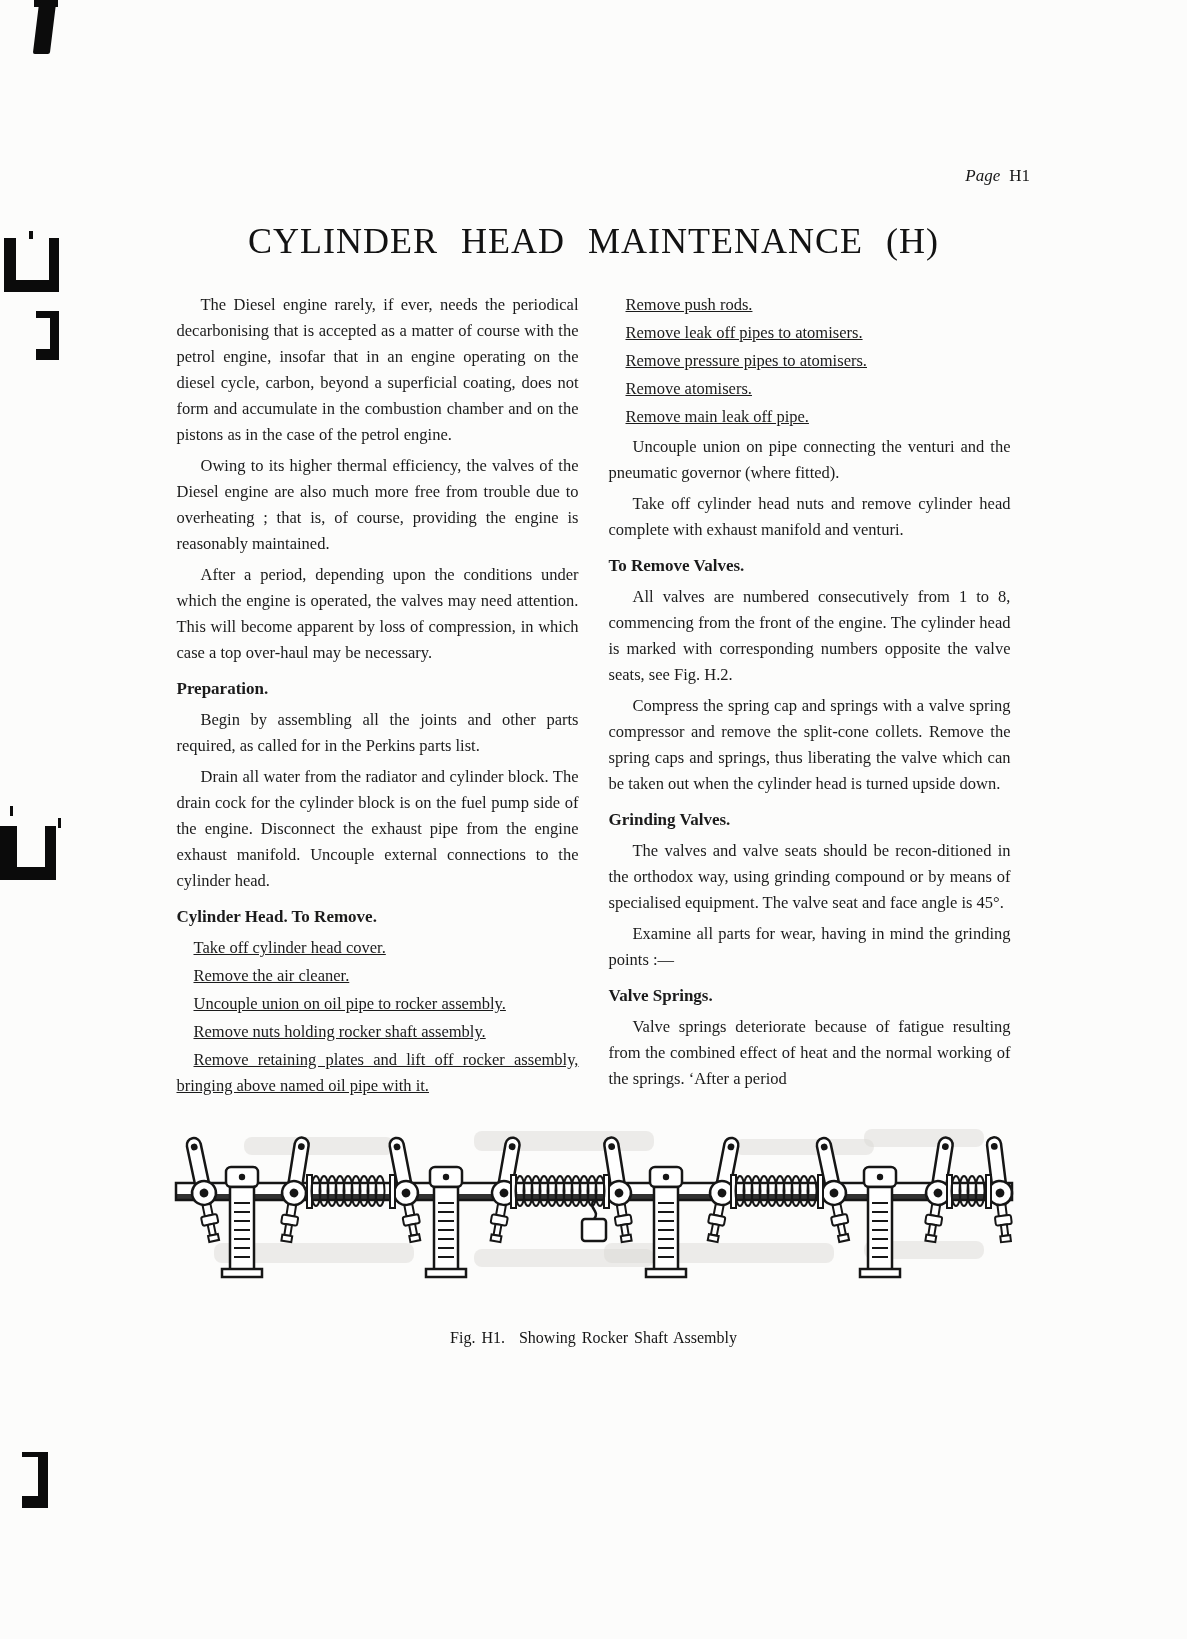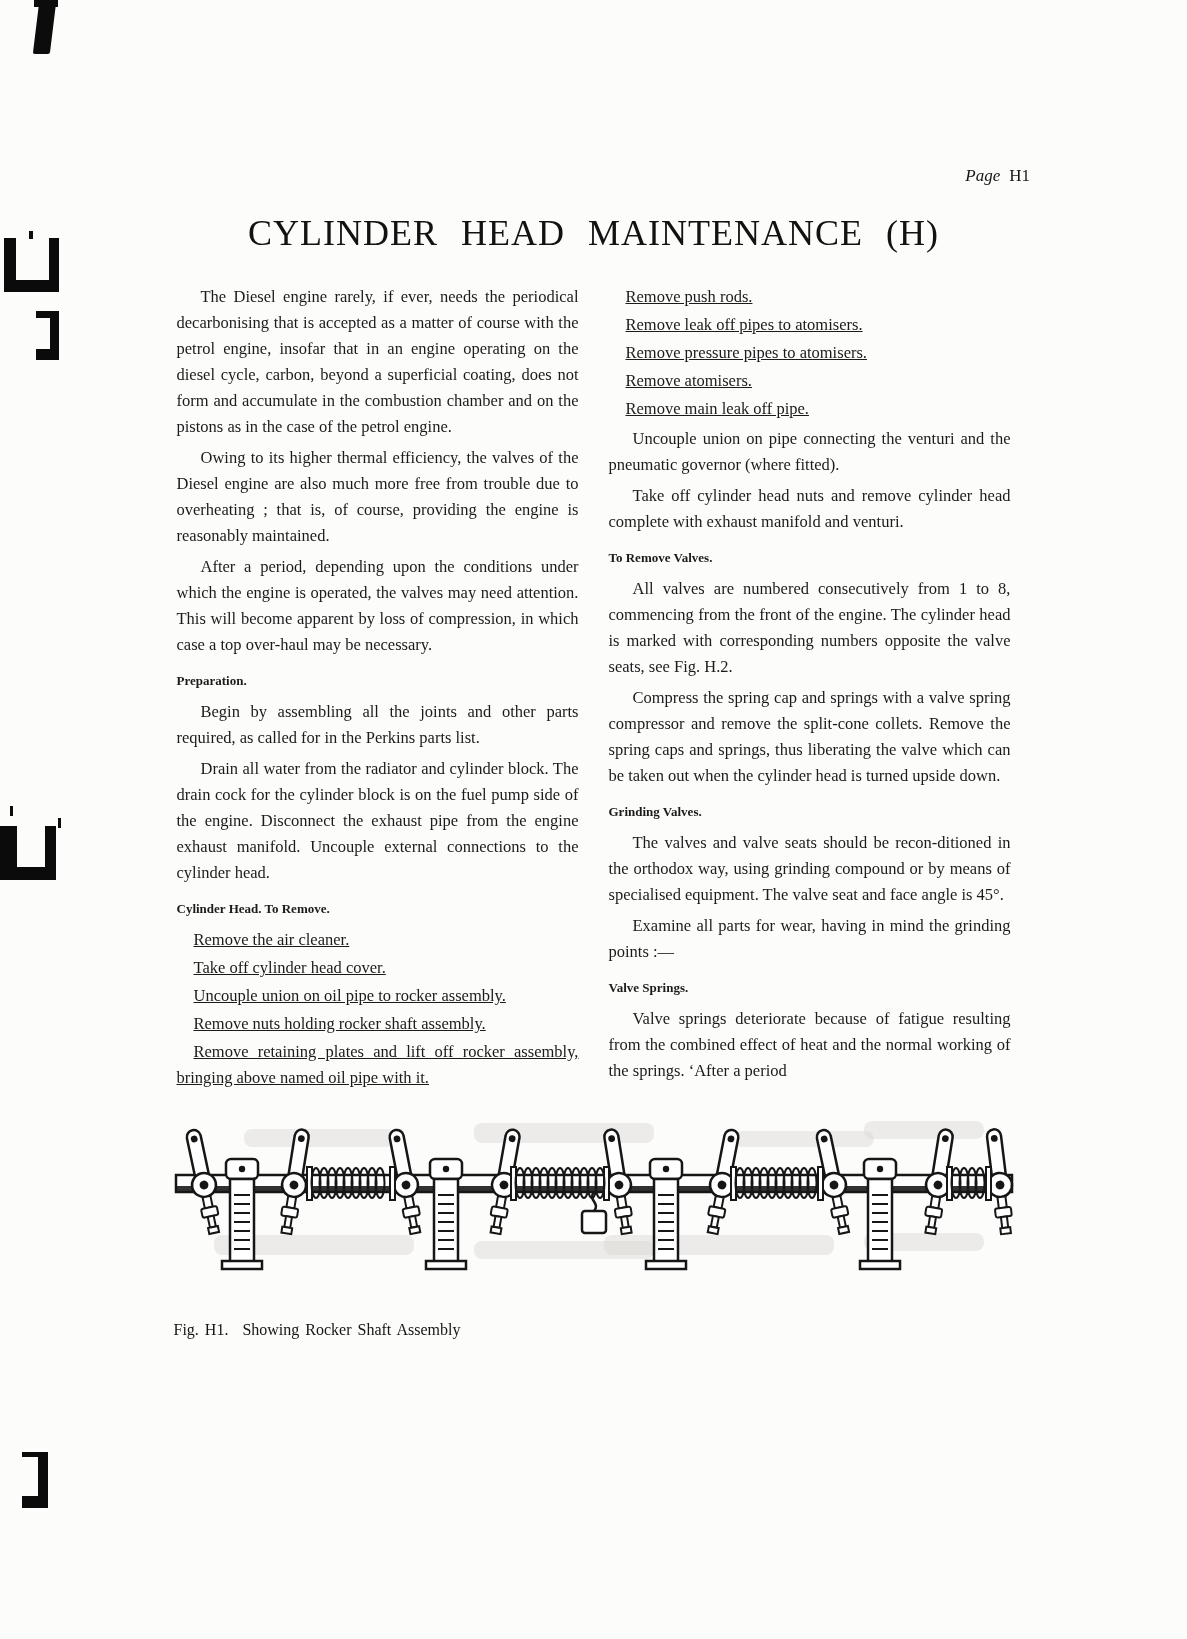--- a/index.html
+++ b/index.html
@@ -8,39 +8,39 @@
     background:#fcfcfb; overflow:hidden;
     font-family:"Liberation Serif", serif; color:#1b1b1b;
   }
   
   .pageno {
     margin:166px 157px 0 0; text-align:right;
     font-size:17px; color:#161616;padding-left:10px;
   }
   .pageno .pw { font-style:italic; margin-right:9px; }
   .doc-title {
-    margin:26px 0 0 0; padding:0; text-align:center;
+    margin:34px 0 0 0; padding:0; text-align:center;
     font-size:36px; font-weight:normal; letter-spacing:1px; word-spacing:13px;
     color:#121212;
   }
   
   .columns {
     width:834px; margin:30px auto 0 auto;
     display:flex; justify-content:space-between;
   }
   .col { width:402px; font-size:16.5px; line-height:26px; text-align:justify; }
   .col p { margin:0 0 5px 0; text-indent:24px; }
-  .col h3 { font-size:13px; font-weight:bold; margin:10px 0 5px 0; text-indent:0; }
+  .col h3 { font-size:17px; font-weight:bold; margin:10px 0 5px 0; text-indent:0; }
   .col h3.center { text-align:center; margin:26px 0 16px 0; letter-spacing:0.8px; }
   .col p.step { margin:0 0 2px 0; text-indent:17px;text-decoration:underline; }
   .col p.step-gap { margin-bottom:4px; }
   
   .figure-wrap { width:840px; margin:22px auto 0 auto; }
   .fig-caption {
-    margin-top:42px; text-align:left; font-size:16px; color:#151515;
+    margin-top:42px; text-align:center; font-size:16px; color:#151515;
     word-spacing:2px;
   }
   .fig-caption .fig-label { margin-right:14px; }
   
   .mark { position:absolute; background:#0c0c0c; }
   #m1a { left:34px; top:0;   width:24px; height:7px; }
   #m1b { left:36px; top:2px; width:17px; height:52px; transform:skewX(-7deg); border-radius:2px; }
   #m2  { left:4px;  top:238px; width:55px; height:54px; background:transparent;
          border-left:12px solid #0b0b0b; border-right:10px solid #0b0b0b;
          border-bottom:12px solid #0b0b0b; box-sizing:border-box; }
@@ -81,22 +81,22 @@
   <div class="columns">
 
     <div class="col">
       <p>The Diesel engine rarely, if ever, needs the periodical decarbonising that is accepted as a matter of course with the petrol engine, insofar that in an engine operating on the diesel cycle, carbon, beyond a superficial coating, does not form and accumulate in the combustion chamber and on the pistons as in the case of the petrol engine.</p>
       <p>Owing to its higher thermal efficiency, the valves of the Diesel engine are also much more free from trouble due to overheating ; that is, of course, providing the engine is reasonably maintained.</p>
       <p>After a period, depending upon the conditions under which the engine is operated, the valves may need attention.  This will become apparent by loss of compression, in which case a top over-haul may be necessary.</p>
       <h3>Preparation.</h3>
       <p>Begin by assembling all the joints and other parts required, as called for in the Perkins parts list.</p>
       <p>Drain all water from the radiator and cylinder block.  The drain cock for the cylinder block is on the fuel pump side of the engine.  Disconnect the exhaust pipe from the engine exhaust manifold. Uncouple external connections to the cylinder head.</p>
       <h3>Cylinder Head.  To Remove.</h3>
+      <p class="step">Take off cylinder head cover.</p>
       <p class="step">Remove the air cleaner.</p>
-      <p class="step">Take off cylinder head cover.</p>
       <p class="step">Uncouple union on oil pipe to rocker assembly.</p>
       <p class="step">Remove nuts holding rocker shaft assembly.</p>
       <p class="step">Remove retaining plates and lift off rocker assembly, bringing above named oil pipe with it.</p>
     </div>
 
     <div class="col">
       <p class="step">Remove push rods.</p>
       <p class="step">Remove leak off pipes to atomisers.</p>
       <p class="step">Remove pressure pipes to atomisers.</p>
       <p class="step">Remove atomisers.</p>

